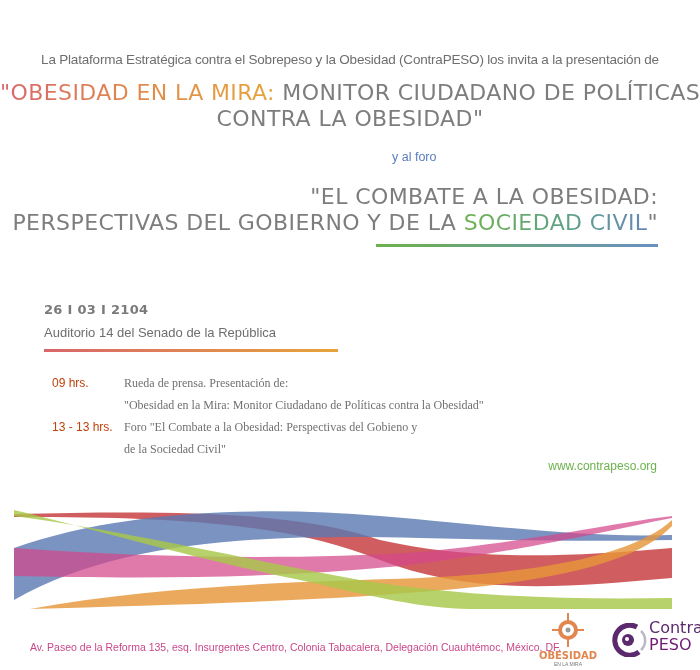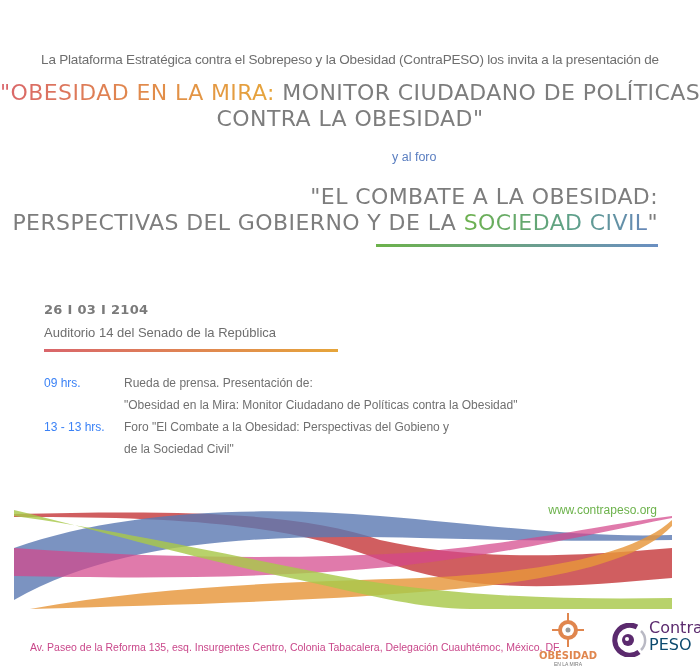--- a/index.html
+++ b/index.html
@@ -10,24 +10,24 @@
   .title1 .g { background:linear-gradient(90deg,#d9656b 0%,#e0864e 45%,#e6a53a 100%); -webkit-background-clip:text; background-clip:text; color:transparent; }
   .foro-intro { left:392px; top:150px; font-size:12.5px; color:#5a7ec0; }
   .title2 { right:42px; top:184px; text-align:right; font-size:22px; line-height:26px; letter-spacing:0.4px; color:#7d7d7d; font-family:"DejaVu Sans", sans-serif; }
   .title2 .civ { background:linear-gradient(90deg,#6db14e 0%,#5ea08a 60%,#6687b7 100%); -webkit-background-clip:text; background-clip:text; color:transparent; }
   .line-blue { left:376px; top:244px; width:282px; height:3px; background:linear-gradient(90deg,#6cb24b,#6a8fc2); }
   .date { left:44px; top:302px; font-size:13px; font-weight:bold; color:#7a7a7a; font-family:"DejaVu Sans", sans-serif; letter-spacing:0.3px; }
   .venue { left:44px; top:325px; font-size:13px; color:#6e6e6e; }
   .line-orange { left:44px; top:349px; width:294px; height:3px; background:linear-gradient(90deg,#d9656b,#e6a53a); }
   .sched { left:44px; top:372px; font-size:12px; color:#707070; }
   .sched .row { position:relative; height:22px; line-height:22px; white-space:nowrap; }
-  .sched .time { position:absolute; left:0; color:#3b82f6; }
-  .sched .desc { position:absolute; left:80px; }
+  .sched .time { position:absolute; left:8px; color:#c2410c; }
+  .sched .desc { position:absolute; left:80px;font-family:Liberation Serif, serif; }
   .links { right:43px; top:454px; text-align:right; font-size:12px; line-height:24px; }
-  .links .l1 { color:#6cb24b;margin-top:44px; }
+  .links .l1 { color:#6cb24b; }
   .links .l2 { color:#e0864e; }
   .links .l3 { color:#d0508a; }
   .waves { left:0; top:500px; }
   .address { left:30px; top:641px; font-size:10.5px; color:#c9478a; white-space:nowrap; }
   .logo-om { left:538px; top:613px; width:60px; height:52px; }
   .logo-cp { left:611px; top:617px; width:80px; height:45px; }
 </style>
 </head>
 <body>
 
@@ -102,14 +102,14 @@
 </div>
 
 <div class="abs logo-cp">
   <svg class="abs" style="left:0;top:6px" width="36" height="34" viewBox="0 0 36 34">
     <path d="M26,4 A15,15 0 1,0 28,29" fill="none" stroke="#5b2a6e" stroke-width="5"></path>
     <path d="M30,8 A13,13 0 0,1 30,27" fill="none" stroke="#b9b9c4" stroke-width="2.5"></path>
     <circle cx="17" cy="17" r="6" fill="#5b2a6e"></circle>
     <circle cx="16" cy="16" r="2" fill="#ffffff"></circle>
   </svg>
   <div class="abs" style="left:38px;top:2px;font-size:16px;color:#5b2a6e;line-height:17px;font-family:'DejaVu Sans',sans-serif;">Contra</div>
-  <div class="abs" style="left:38px;top:19px;font-size:16px;color:#0c4a6e;line-height:17px;font-family:'DejaVu Sans',sans-serif;">PESO</div>
+  <div class="abs" style="left:38px;top:19px;font-size:16px;color:#701a75;line-height:17px;font-family:'DejaVu Sans',sans-serif;">PESO</div>
 </div>
 
 </body></html>

